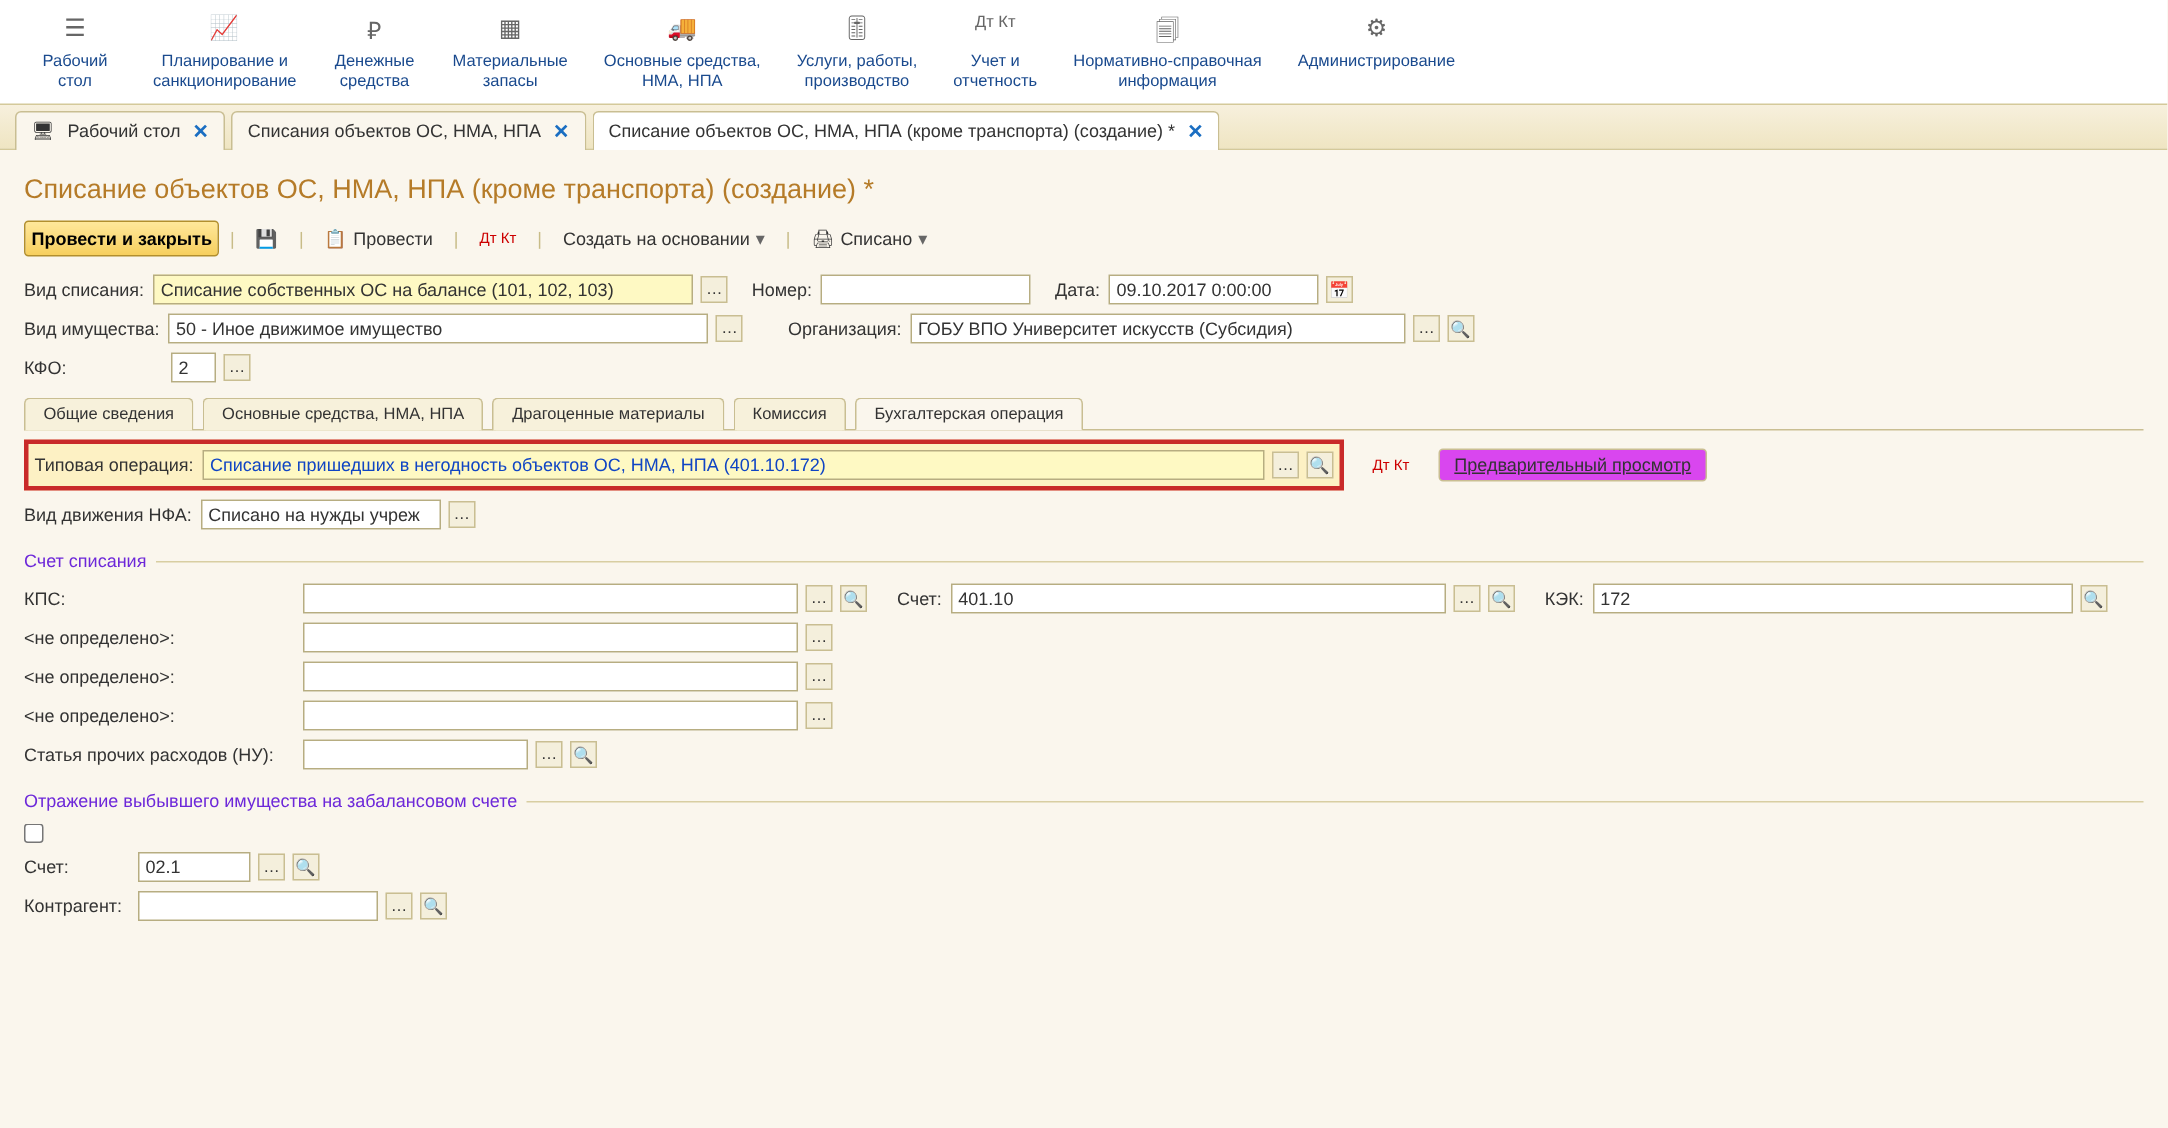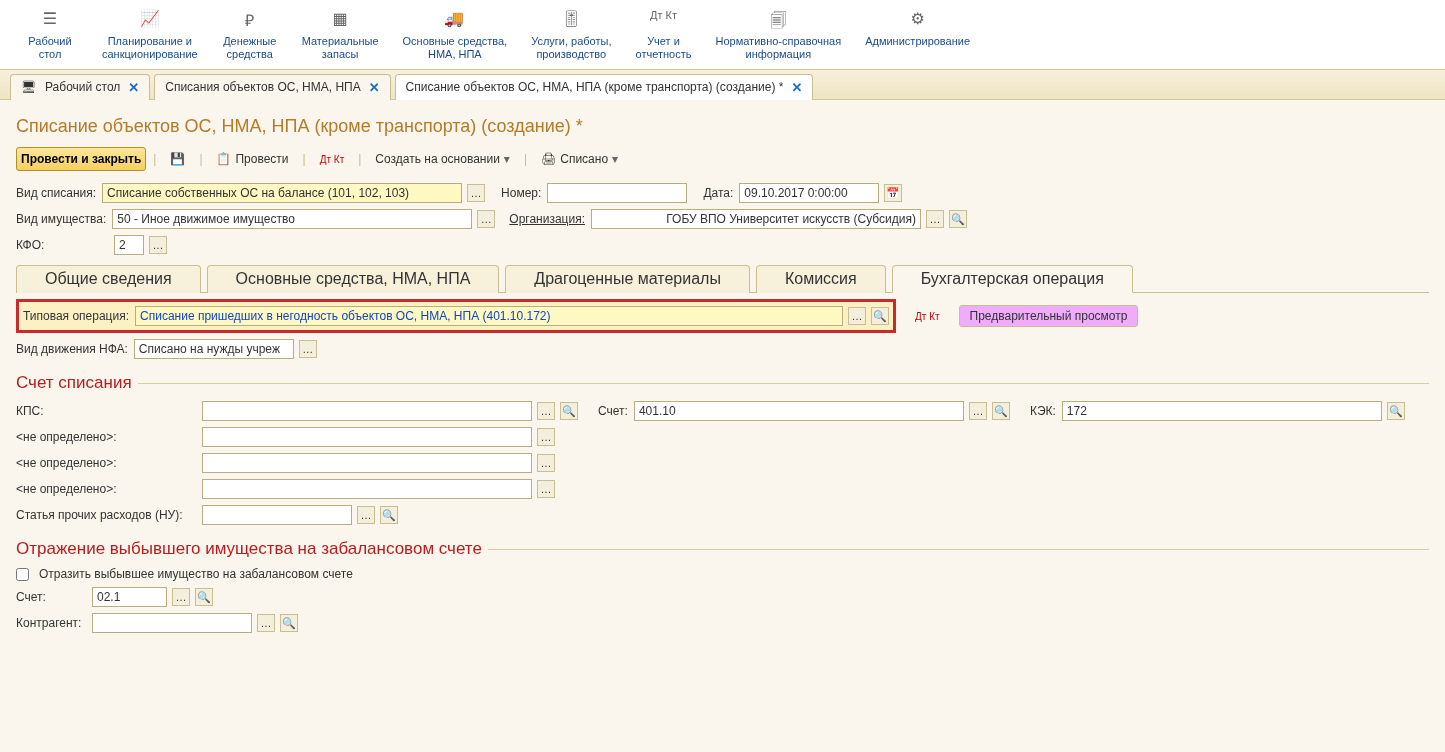--- a/index.html
+++ b/index.html
@@ -122,59 +122,60 @@
   .subtabs {
     display: flex;
     gap: 6px;
     border-bottom: 1px solid #c9be92;
     margin-top: 10px;
   }
   .subtab {
     border: 1px solid #c9be92;
     border-bottom: none;
     border-radius: 4px 4px 0 0;
-    padding: 4px 28px;
+    padding: 4px 12px;
     background: #f7f1db;
     cursor: pointer;
-    font-size: 16px;
+    font-size: 11px;
     margin-bottom: -1px;
   }
   .subtab.active { background: #faf6ed; border-bottom: 1px solid #faf6ed; }
   .highlight-row {
     border: 3px solid #c92a2a;
     padding: 4px;
     margin: 6px 0;
     display:flex;
     align-items:center;
     gap:6px;
     background:#fdf1c4;
   }
   .fieldset-label {
-    color: #b91c1c;
-    font-size: 17px;
+    color: #6d28d9;
+    font-size: 12px;
     margin: 14px 0 8px;
     display: flex;
     align-items: center;
     gap: 6px;
   }
   .fieldset-label::after {
     content: "";
     flex: 1;
     border-top: 1px solid #d8cea2;
   }
   .preview-btn {
     border: 1px solid #c9be92;
-    background: #f0abfc;
+    background: #d946ef;
     padding: 3px 10px;
     cursor: pointer;
     display: inline-flex;
     align-items: center;
     gap: 4px;
     font-size: 12px;
     border-radius: 3px;
+    text-decoration: underline;
   }
   input[type=checkbox]{ margin:0 4px 0 0;}
   .svc-icon { width:14px; height:14px; display:inline-block; margin-right:2px;}
 </style>
 </head>
 <body>
 
 <div class="topbar">
   <div class="nav-item">
     <span class="nav-icon">☰</span>
@@ -274,22 +275,22 @@
     <span class="inp-btn">📅</span>
   </div>
 
   <div class="form-row">
     <span class="lbl">Вид имущества:</span>
     <div class="inp" style="width:360px;">
         <span>50 - Иное движимое имущество</span>
       </div>
     <span class="inp-btn">…</span>
 
-    <span class="lbl" style="margin-left:8px;text-decoration:underline;">Организация:</span>
-    <div class="inp" style="width:330px;justify-content:flex-end;">
+    <span class="lbl" style="margin-left:24px;">Организация:</span>
+    <div class="inp" style="width:330px;">
         <span>ГОБУ ВПО Университет искусств (Субсидия)</span>
       </div>
     <span class="inp-btn">…</span>
     <span class="inp-btn">🔍</span>
   </div>
 
   <div class="form-row">
     <span class="lbl" style="width:92px;">КФО:</span>
     <div class="inp" style="width:30px;">
         <span>2</span>
@@ -370,21 +371,20 @@
     <span class="lbl" style="width:180px;">Статья прочих расходов (НУ):</span>
     <div class="inp" style="width:150px;"></div>
     <span class="inp-btn">…</span>
     <span class="inp-btn">🔍</span>
   </div>
 
   <div class="fieldset-label">Отражение выбывшего имущества на забалансовом счете</div>
 
   <div class="form-row">
     <input type="checkbox" style="">
-    <span class="lbl">Отразить выбывшее имущество на забалансовом счете</span>
   </div>
 
   <div class="form-row">
     <span class="lbl" style="width:70px;">Счет:</span>
     <div class="inp" style="width:75px;">
         <span>02.1</span>
       </div>
     <span class="inp-btn">…</span>
     <span class="inp-btn">🔍</span>
   </div>

